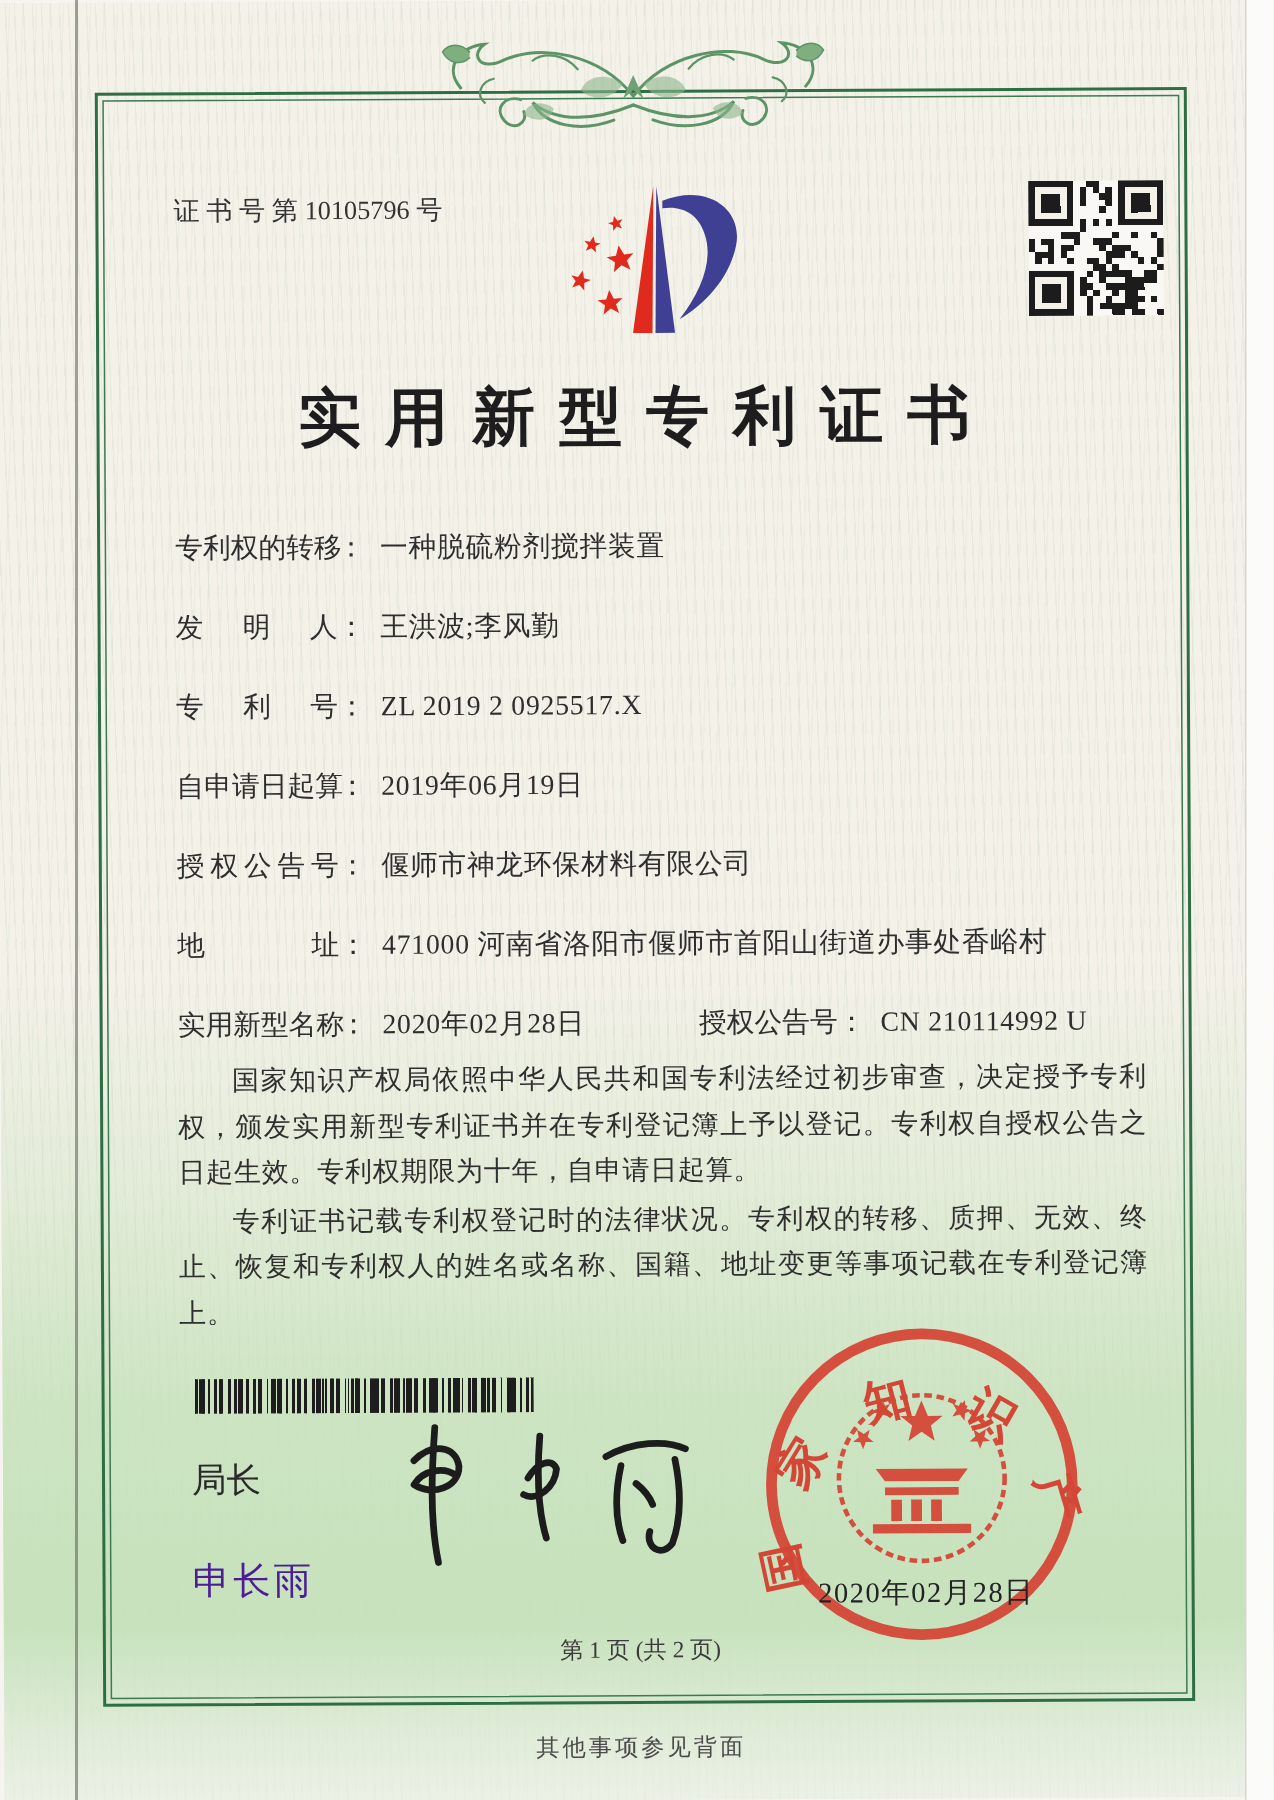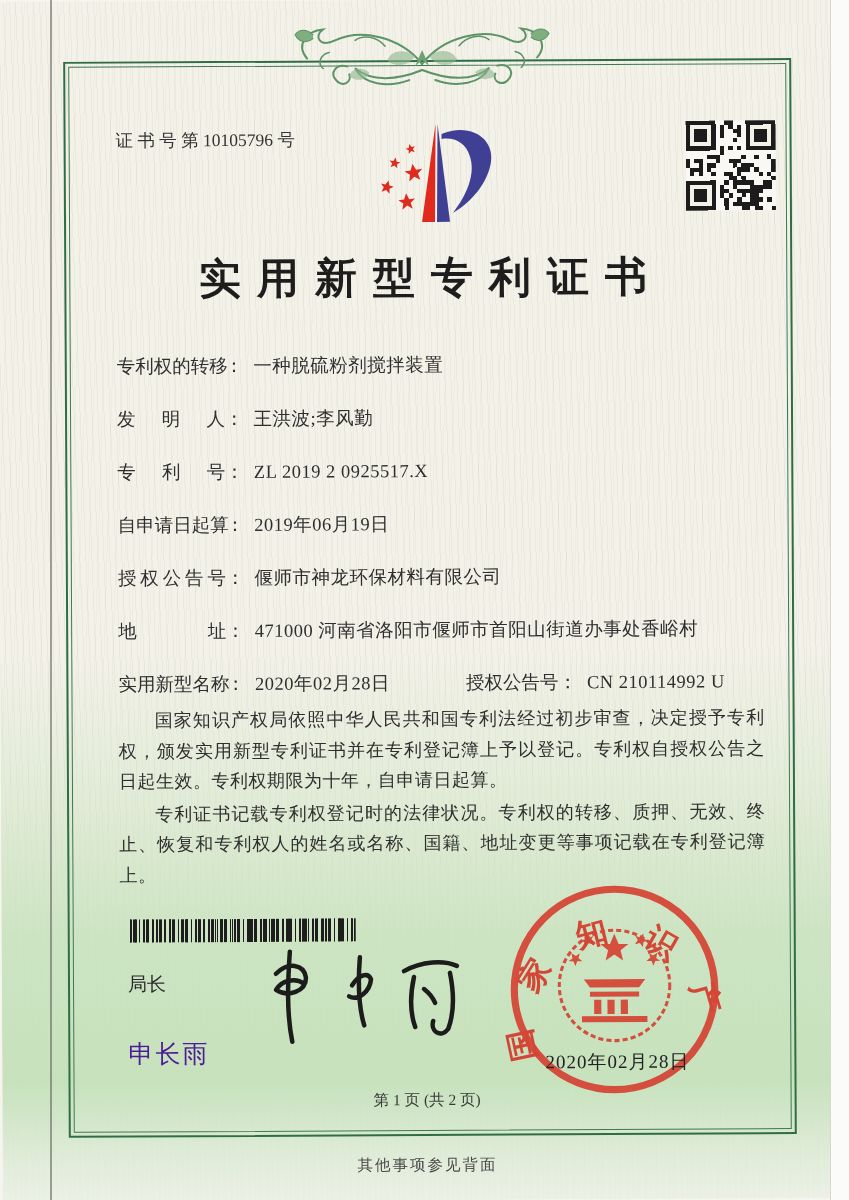--- a/index.html
+++ b/index.html
@@ -40,21 +40,21 @@
   .paras{position:absolute;left:118px;top:704px;width:646px;font-size:18px;
     line-height:30.5px;color:#2f2f2f;letter-spacing:.5px;text-align:justify;}
   .paras p{margin:0 0 2px 0;text-indent:2em;}
   
   .barcode{position:absolute;left:128px;top:918px;width:226px;height:23px;
     background:
       repeating-linear-gradient(90deg,#1d1d1d 0 2px,rgba(0,0,0,0) 2px 3px,#1d1d1d 3px 6px,rgba(0,0,0,0) 6px 9px,#1d1d1d 9px 10px,rgba(0,0,0,0) 10px 13px),
       repeating-linear-gradient(90deg,#1d1d1d 0 1px,rgba(0,0,0,0) 1px 5px,#1d1d1d 5px 7px,rgba(0,0,0,0) 7px 11px,rgba(0,0,0,0) 11px 17px);
   }
   
-  .signer-role{position:absolute;left:126px;top:970px;font-size:19px;color:#2a2a2a;}
+  .signer-role{position:absolute;left:126px;top:970px;font-size:23px;color:#2a2a2a;}
   .signer-name{position:absolute;left:126px;top:1036px;font-size:25px;color:#4c1d95;letter-spacing:2px;}
   .signature{position:absolute;left:250px;top:933px;}
   
   .seal{position:absolute;left:500px;top:880px;opacity:.92;}
   .seal-date{position:absolute;left:512px;top:1050px;width:206px;text-align:center;
     font-size:19px;color:#232323;letter-spacing:1px;}
   
   .page-footer{position:absolute;left:0;top:1090px;width:849px;text-align:center;font-size:15.5px;color:#3a3a3a;}
   .back-note{position:absolute;left:0;top:1155px;width:849px;text-align:center;font-size:15.5px;color:#4a4a4a;letter-spacing:2px;}
   

